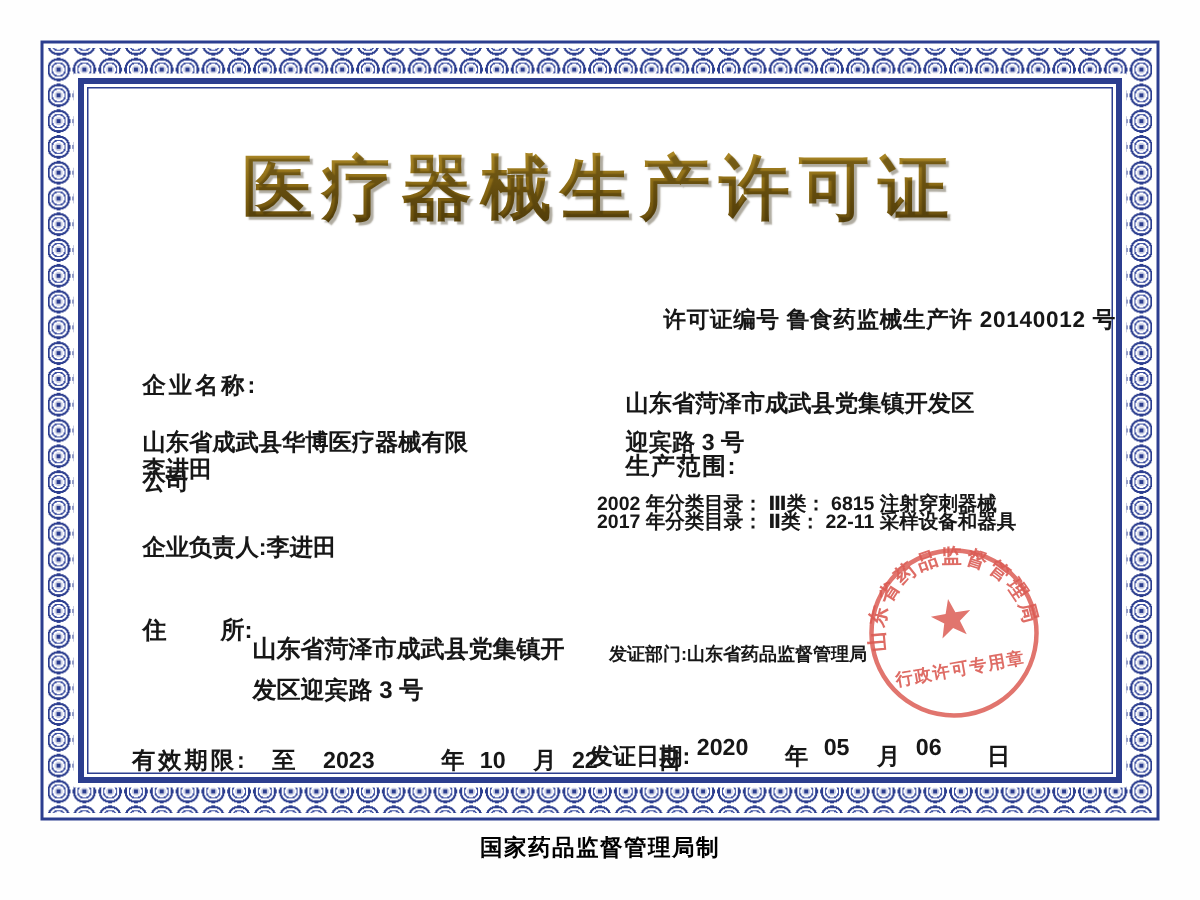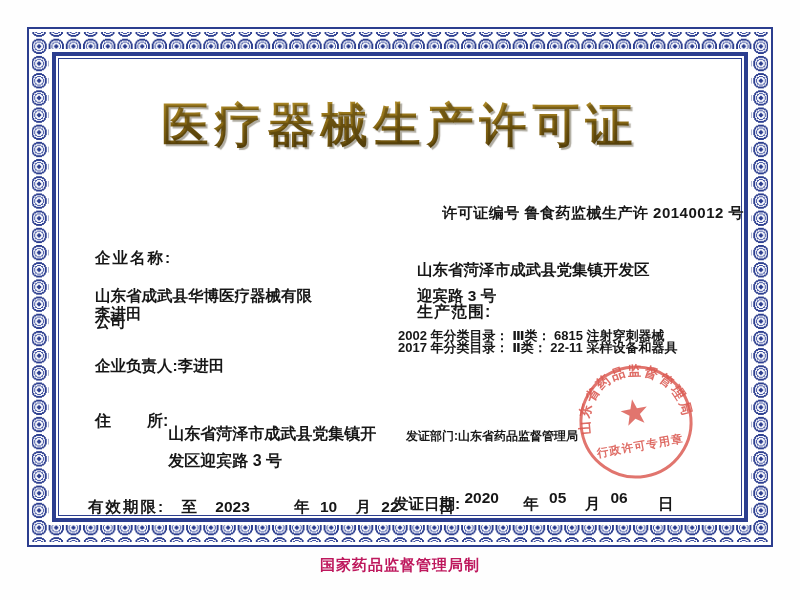--- a/index.html
+++ b/index.html
@@ -51,21 +51,21 @@
 
   .date-row { position:absolute; font-size:15.5px; font-weight:700; white-space:nowrap; }
   .f-valid { left:88px; top:464px; }
   .f-issued { left:393px; top:461px; }
   .tok { display:inline-block; }
   .raised { position:relative; top:-6px; }
   .m12{margin-left:12px;} .m14{margin-left:14px;margin-top:33px;} .m6{margin-left:6px;}
   .m40{margin-left:40px;} .m36{margin-left:36px;} .m20{margin-left:20px;} .m26{margin-left:26px;}
 
   .footer { position:absolute; left:0; top:556px; width:100%; text-align:center;
-            font-size:15px; font-weight:700; letter-spacing:1px; color:#be185d; }
+            font-size:15px; font-weight:700; letter-spacing:1px; color:#000000; }
 
   
   .seal { position:absolute; left:576px; top:362px; width:120px; height:120px; z-index:6;
           transform:rotate(-10deg); mix-blend-mode:multiply; opacity:.88; }
 </style>
 </head>
 <body>
 
 <div class="page">
 

